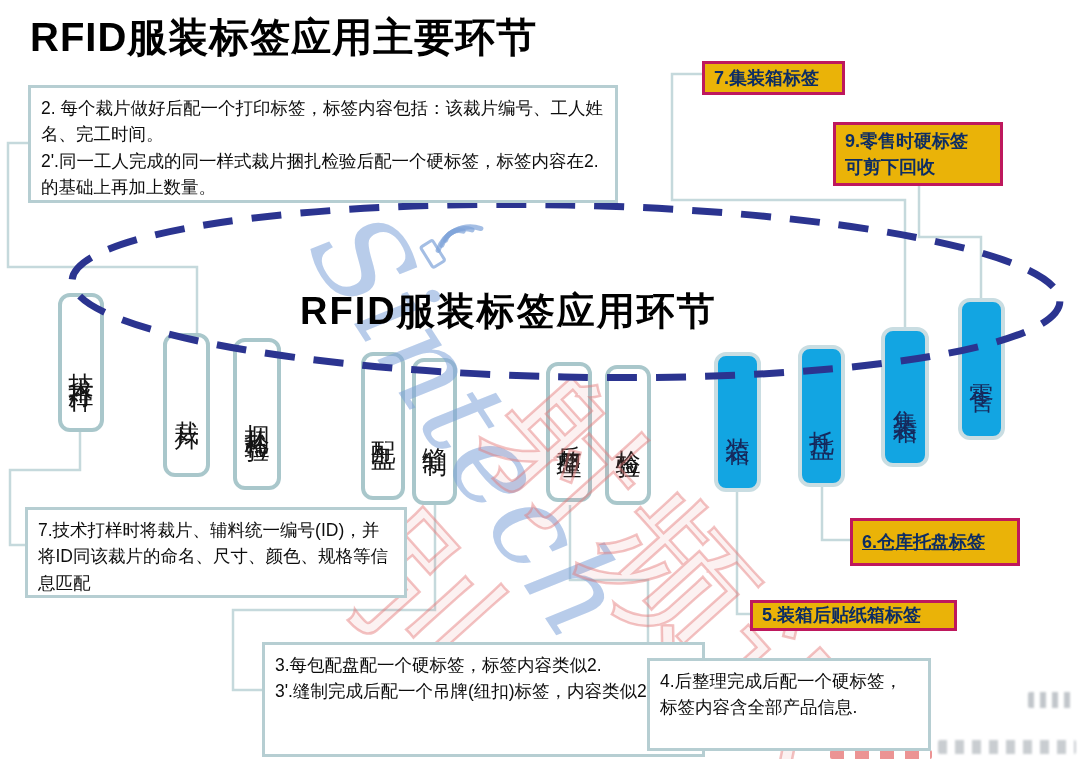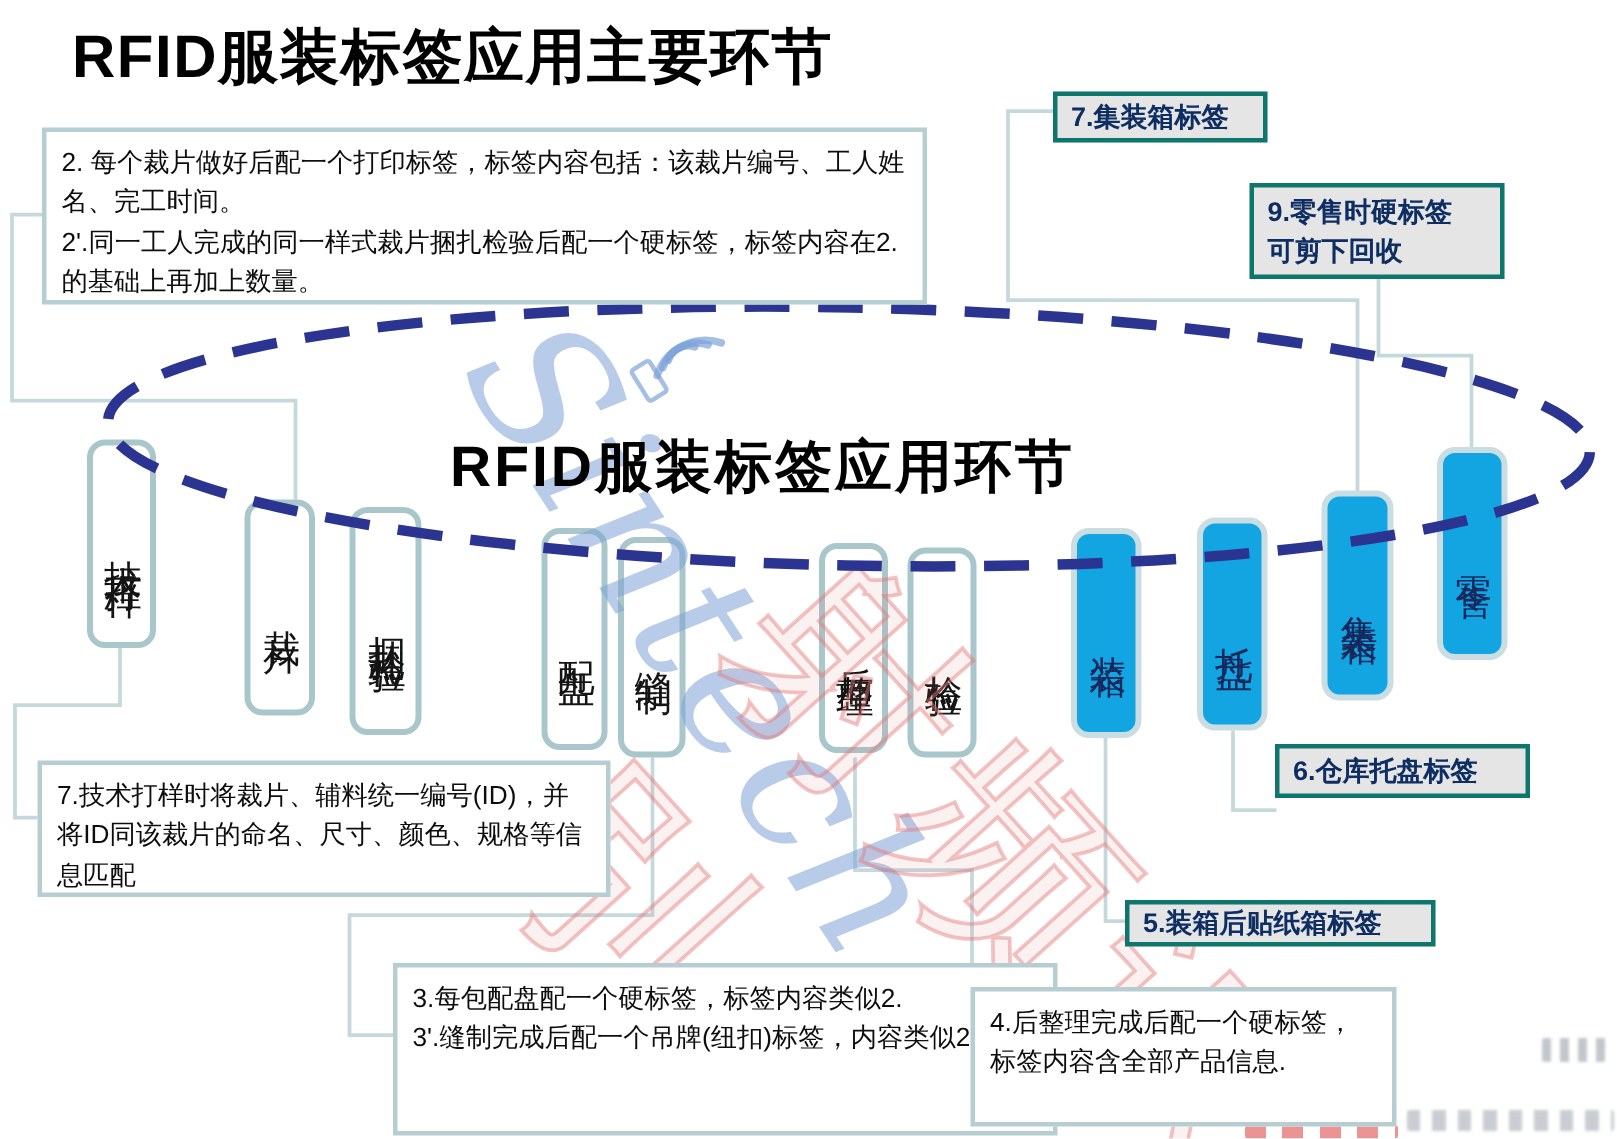--- a/index.html
+++ b/index.html
@@ -12,39 +12,39 @@
   .pill{position:absolute;z-index:2;background:#ffffff;border:4px solid #a9c7cb;
         border-radius:12px;display:flex;align-items:center;justify-content:center;
         box-sizing:border-box;}
   .pill span{writing-mode:vertical-rl;text-orientation:upright;
         font-size:25px;letter-spacing:5px;color:#141414;line-height:1;}
   .pill.blue{background:#12a5e2;border-color:#c9dde2;}
   .pill.blue span{color:#16295c;font-weight:500;}
   #watermark-layer{position:absolute;left:0;top:0;width:100%;height:100%;z-index:3;pointer-events:none;}
   #ellipse-layer{position:absolute;left:0;top:0;z-index:4;pointer-events:none;}
   
-  #page-title{position:absolute;left:48px;top:10px;font-size:40px;font-weight:bold;
+  #page-title{position:absolute;left:30px;top:10px;font-size:40px;font-weight:bold;
         color:#000;letter-spacing:1px;z-index:6;}
   #ellipse-title{position:absolute;left:300px;top:266px;width:500px;text-align:left;
         font-size:38px;font-weight:bold;color:#000;letter-spacing:2px;z-index:5;margin-top:20px;}
   
   .note{position:absolute;background:#fff;border:3px solid #b6ced2;box-sizing:border-box;
         padding:7px 10px;font-size:17.5px;line-height:1.5;color:#0d0d0d;
         white-space:pre-line;z-index:6;}
   #note-2{left:28px;top:85px;width:590px;height:118px;}
   #note-1{left:25px;top:507px;width:382px;height:91px;}
   #note-3{left:262px;top:642px;width:443px;height:115px;}
   #note-4{left:647px;top:658px;width:284px;height:93px;}
   
-  .tag{position:absolute;background:#e5e5e5;border:3px solid #0f766e;box-sizing:border-box;
+  .tag{position:absolute;background:#eab308;border:3px solid #be185d;box-sizing:border-box;
        color:#0d2d63;font-weight:600;font-size:18px;padding:2px 9px;display:flex;
        align-items:center;white-space:pre-line;line-height:1.45;z-index:6;}
   #tag-7{left:702px;top:61px;width:143px;height:34px;}
   #tag-8{left:833px;top:122px;width:170px;height:64px;}
-  #tag-6{left:850px;top:496px;width:170px;height:36px;}
+  #tag-6{left:850px;top:518px;width:170px;height:48px;text-decoration:underline;}
   #tag-5{left:750px;top:600px;width:207px;height:31px;}
   
   #stage-jishudayang{left:58px;top:293px;width:46px;height:139px;}
   #stage-caipian{left:163px;top:333px;width:47px;height:144px;}
   #stage-kunzha{left:233px;top:338px;width:48px;height:152px;}
   #stage-peipan{left:361px;top:352px;width:44px;height:148px;}
   #stage-fengzhi{left:412px;top:358px;width:45px;height:147px;}
   #stage-houzhengli{left:546px;top:362px;width:46px;height:140px;}
   #stage-jianyan{left:605px;top:365px;width:46px;height:140px;}
   #stage-zhuangxiang{left:714px;top:352px;width:47px;height:140px;}

